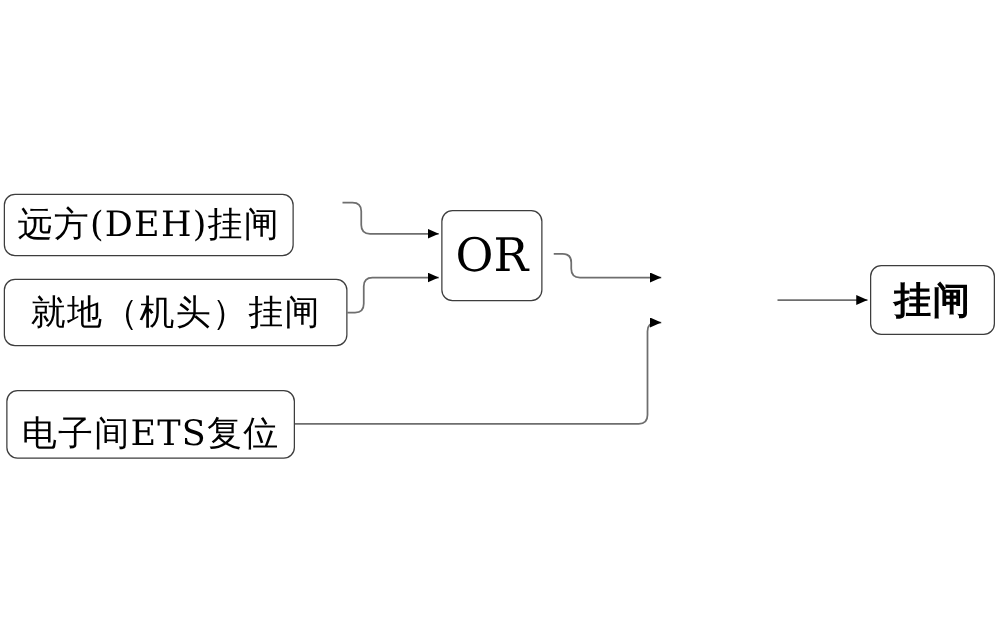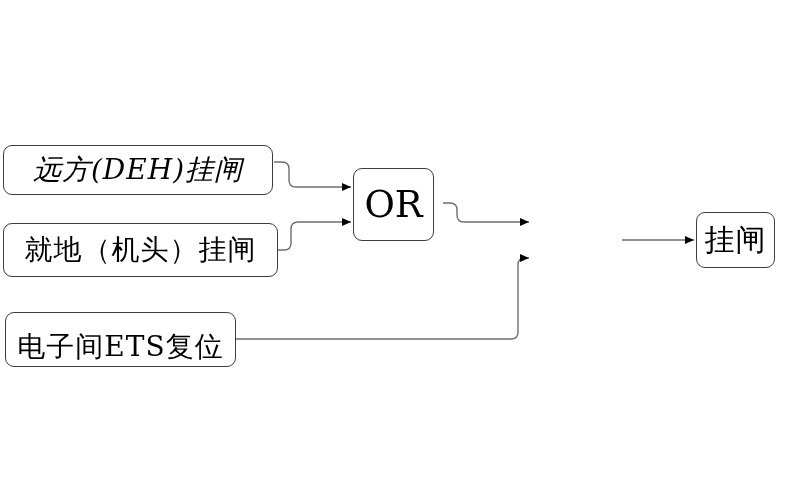--- a/index.html
+++ b/index.html
@@ -30,26 +30,26 @@
     background: #ffffff;
     display: flex;
     align-items: center;
     justify-content: center;
     color: var(--text, #000000);
     font-size: 28px;
     letter-spacing: 1px;
     white-space: nowrap;
   }
   .node.gate { letter-spacing: 0; }
-  #n-remote { left: 3px;   top: 145px; width: 270px; height: 50px; font-style: italic; }
+  #n-remote { left: 3px;   top: 155px; width: 232px; height: 50px; }
   #n-local  { left: 3px;   top: 223px; width: 275px; height: 54px; justify-content: center; }
   #n-ets    { left: 5px;   top: 312px; width: 231px; height: 55px; align-items: flex-end; }
   #n-or     { left: 353px; top: 168px; width: 81px;  height: 73px; font-size: 37px; }
   #n-and    { left: 532px; top: 204px; width: 90px;  height: 69px; font-size: 35px; }
-  #n-result { left: 696px; top: 212px; width: 79px; height: 56px; font-size: 30px; }
+  #n-result { left: 696px; top: 212px; width: 100px; height: 56px; font-size: 30px; font-weight: bold; }
 </style>
 </head>
 <body>
 
 <div class="canvas" style="--bg: #ffffff; --box-border: #3d3d3d; --text: #000000;">
 
   <svg class="wires" viewBox="0 0 800 500" xmlns="http://www.w3.org/2000/svg">
     <defs>
       <marker id="arrow" markerWidth="10" markerHeight="9" refX="9" refY="4" orient="auto" markerUnits="userSpaceOnUse">
         <path d="M0,0 L9,4 L0,8 Z" fill="#000000"></path>

